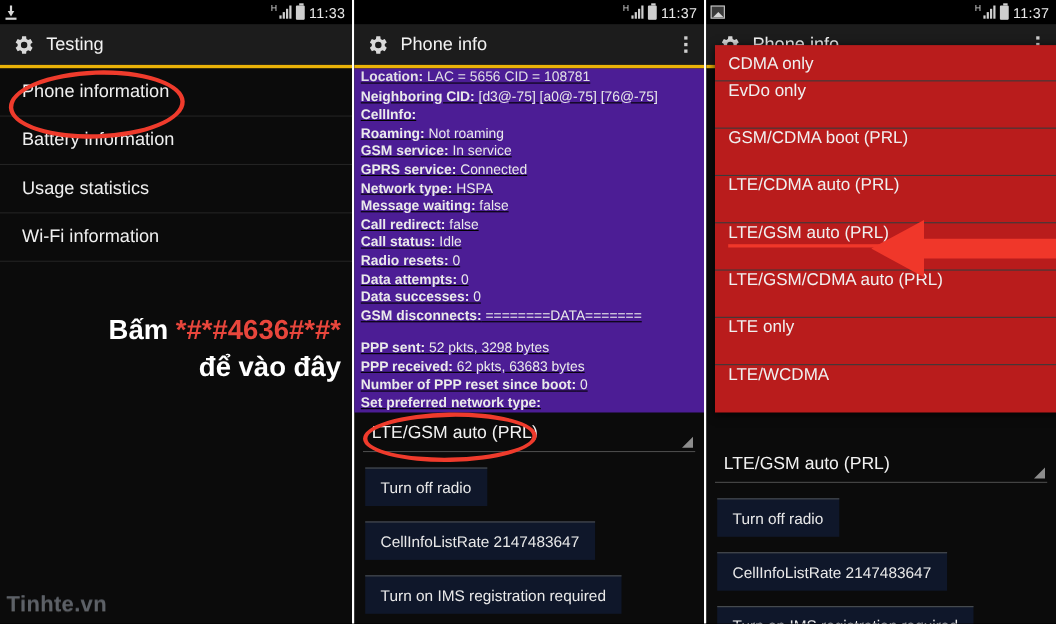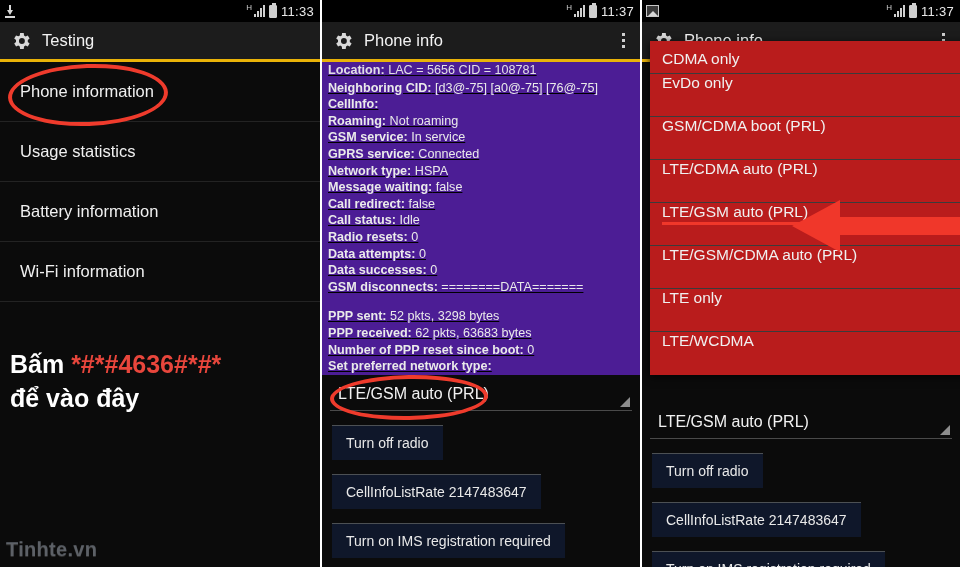--- a/index.html
+++ b/index.html
@@ -57,25 +57,25 @@
   }
   .gear { width: 22px; height: 22px; position: relative; flex: 0 0 auto; }
   .gear svg { display:block; }
   .ab-title { color: #f2f2f2; font-size: 16.5px; margin-left: 10px; flex: 1; white-space: nowrap; }
   .overflow { width: 18px; display: flex; flex-direction: column; align-items: center; gap: 3px; }
   .overflow i { width: 3px; height: 3px; background: #cfcfcf; display: block; }
 
   
   .list { background: #0b0b0b; }
   .list-item {
-    height: 60px; display: flex; align-items: center; padding: 0 0 0 20px;
+    height: 44px; display: flex; align-items: center; padding: 0 0 0 20px;
     color: #f0f0f0; font-size: 16.5px;
     border-bottom: 1px solid #232323;
   }
-  .hint-wrap { padding: 46px 10px 0; text-align: left; line-height: 1.35; }
+  .hint-wrap { padding: 46px 10px 0; text-align: right; line-height: 1.35; }
   .hint-line { font-size: 25px; font-weight: bold; color: #ffffff; }
   .hint-code { color: #e8463c; }
   .hint-line2 { font-size: 25px; font-weight: bold; color: #ffffff; }
 
   .watermark {
     position: absolute; left: 6px; bottom: 6px;
     font-size: 20px; font-weight: bold; letter-spacing: .3px;
     color: rgba(150,160,172,0.45);
     text-shadow: 0 1px 0 rgba(255,255,255,0.15);
   }
@@ -158,22 +158,22 @@
       <span class="gear">
         <svg width="22" height="22" viewBox="0 0 24 24">
             <path fill="#d9d9d9" d="M19.4 13a7.8 7.8 0 000-2l2-1.6-2-3.4-2.4 1a7.6 7.6 0 00-1.7-1L15 3.2h-4l-.3 2.7a7.6 7.6 0 00-1.7 1l-2.4-1-2 3.4L6.6 11a7.8 7.8 0 000 2l-2 1.6 2 3.4 2.4-1c.5.4 1.1.8 1.7 1l.3 2.7h4l.3-2.7c.6-.2 1.2-.6 1.7-1l2.4 1 2-3.4zM13 15.2a3.2 3.2 0 110-6.4 3.2 3.2 0 010 6.4z"></path>
           </svg>
       </span>
       <span class="ab-title">Testing</span>
     </div>
 
     <div class="list">
       <div class="list-item">Phone information</div>
+      <div class="list-item">Battery information</div>
       <div class="list-item">Usage statistics</div>
-      <div class="list-item">Battery information</div>
       <div class="list-item">Wi-Fi information</div>
     </div>
 
     <div class="hint-wrap">
       <div class="hint-line"><span>Bấm </span><span class="hint-code">*#*#4636#*#*</span></div>
       <div class="hint-line2">để vào đây</div>
     </div>
 
     <div class="watermark">Tinhte.vn</div>
 

